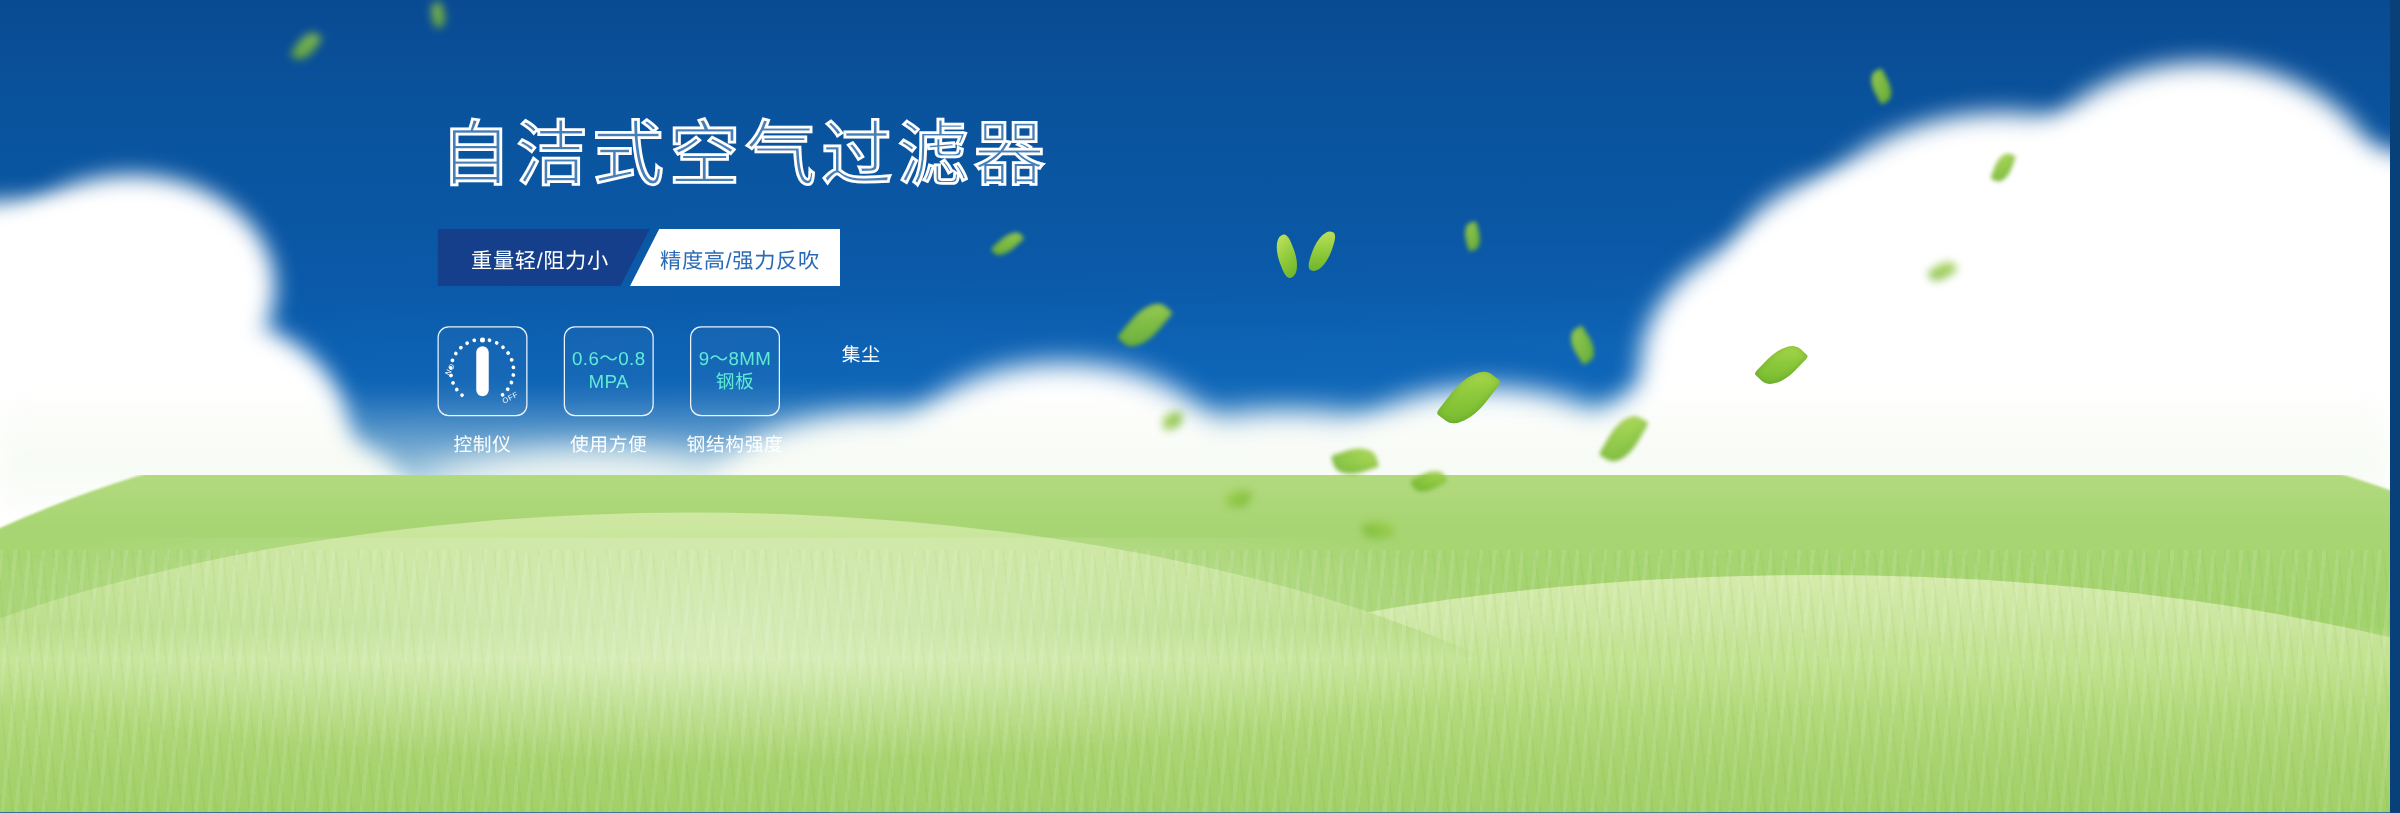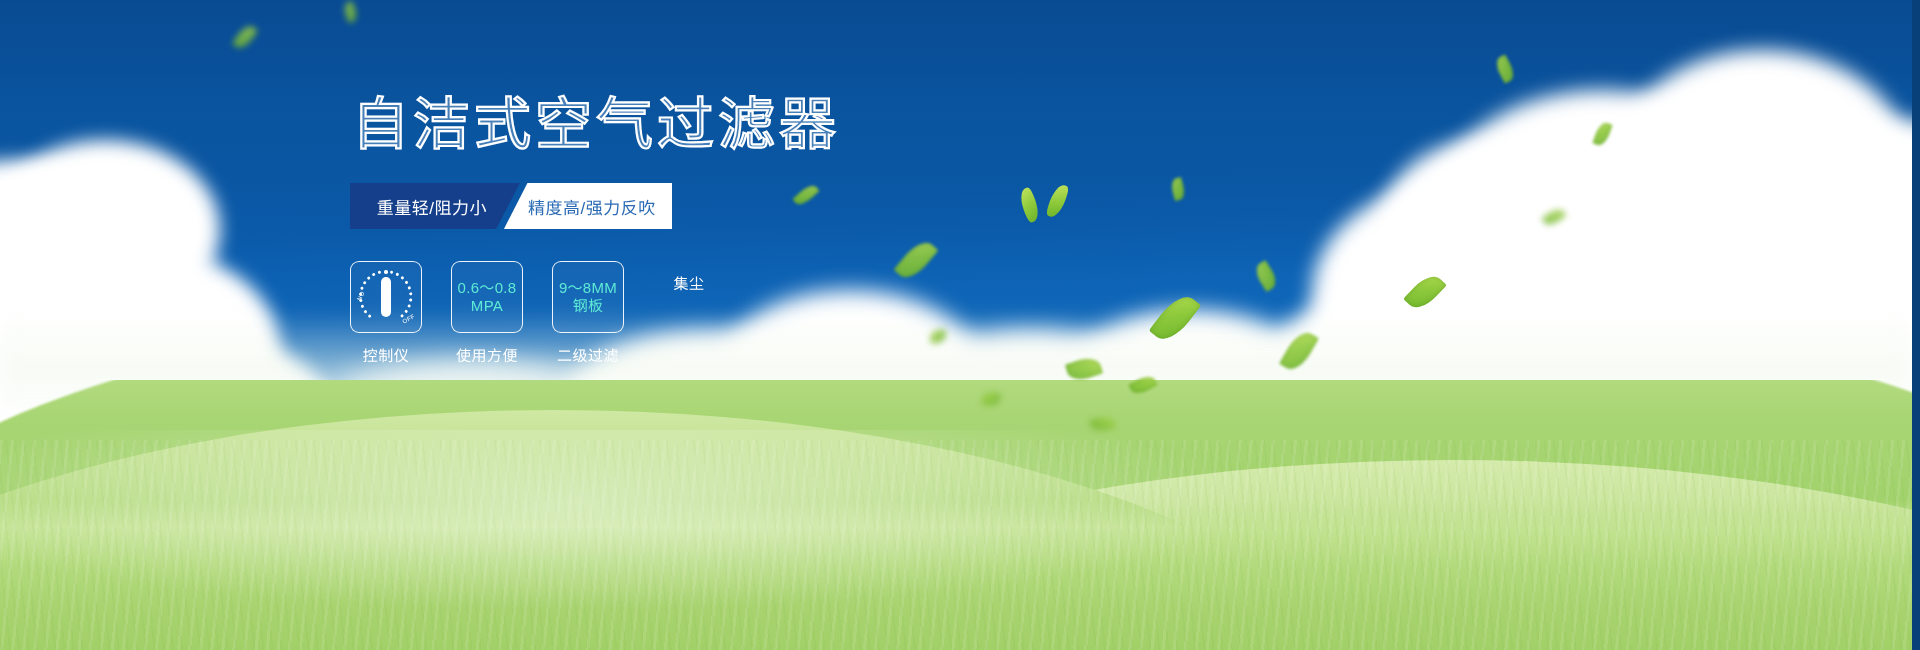--- a/index.html
+++ b/index.html
@@ -343,21 +343,21 @@
       </div>
 
 
       <div class="feature">
         <div class="fbox">
           <div class="ftext">
             <span>9〜8MM</span>
             <span class="l2">钢板</span>
           </div>
         </div>
-        <div class="fcap wide">二级过滤</div>
+        <div class="fcap wide">钢结构强度</div>
       </div>
 
       <div class="feature">
         <div class="fcap">集尘</div>
       </div>
 
     </div>
   </div>
 
 </div>

